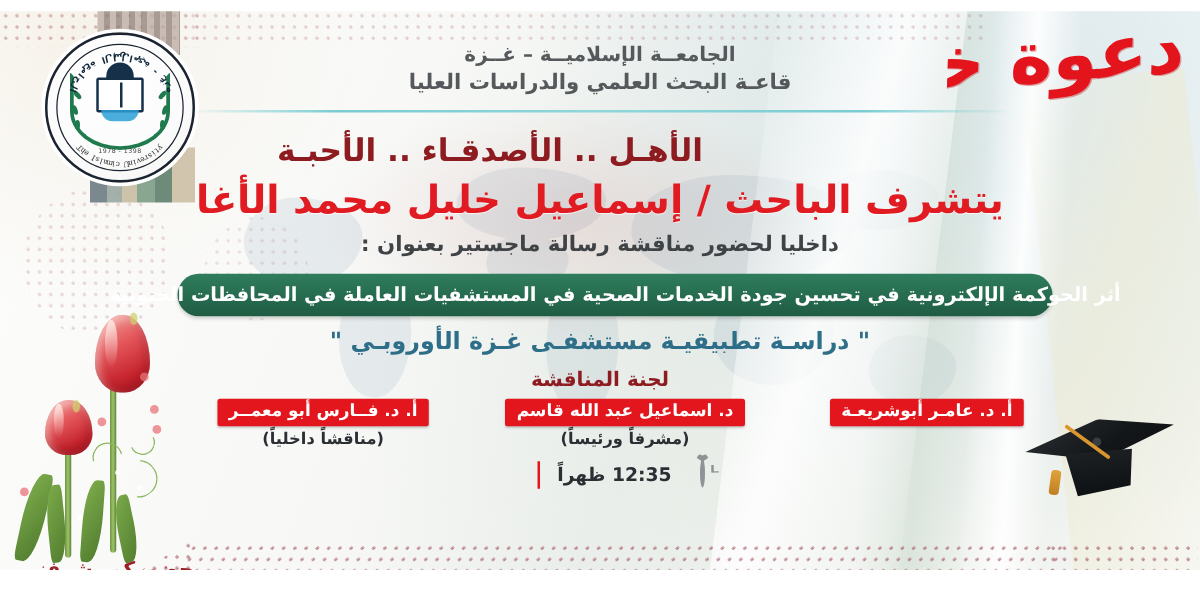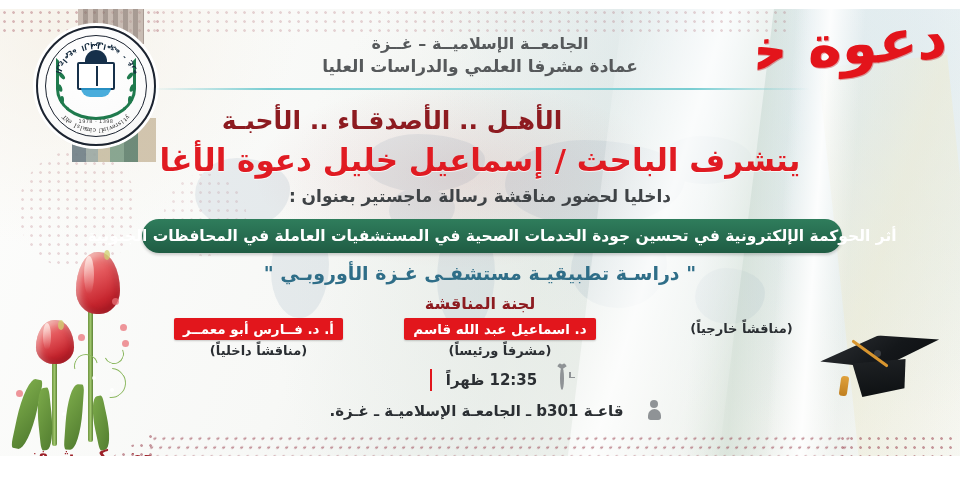--- a/index.html
+++ b/index.html
@@ -304,66 +304,58 @@
         <span style="transform: translate(29.35px, 34.11px) rotate(139.29deg) translate(-50%, -50%);">t</span>
         <span style="transform: translate(31.82px, 31.82px) rotate(135deg) translate(-50%, -50%);">y</span>
       </div>
     <div class="yr">1398 - 1978</div>
   </div>
 
   <div class="calligraphy">دعوة خاصة</div>
 
   <div class="hdr">
     <div class="l1">الجامعــة الإسلاميــة – غــزة</div>
-    <div class="l2">عمادة مشرفا العلمي والدراسات العليا</div>
+    <div class="l2">قاعـة البحث العلمي والدراسات العليا</div>
   </div>
   <div class="hdr-rule"></div>
 
   <div class="greet">الأهـل .. الأصدقـاء .. الأحبـة</div>
-  <div class="researcher">يتشرف الباحث / إسماعيل خليل دعوة الأغا</div>
+  <div class="researcher">يتشرف الباحث / إسماعيل خليل محمد الأغا</div>
   <div class="invite-line">داخليا لحضور مناقشة رسالة ماجستير بعنوان :</div>
 
   <div class="banner">
     <span>أثر الحوكمة الإلكترونية في تحسين جودة الخدمات الصحية في المستشفيات العاملة في المحافظات الجنوبية</span>
   </div>
   <div class="subtitle">" دراسـة تطبيقيـة مستشفـى غـزة الأوروبـي "</div>
 
   <div class="committee-hdr">لجنة المناقشة</div>
 
   <div class="committee">
     <div class="member">
-      <div class="role">(مناقشاً خارجياً)</div>
+      <div class="nm">أ. د. عامـر أبوشريعـة</div>
     </div>
     <div class="member">
       <div class="nm">د. اسماعيل عبد الله قاسم</div>
       <div class="role">(مشرفاً ورئيساً)</div>
     </div>
     <div class="member">
       <div class="nm">أ. د. فــارس أبو معمــر</div>
       <div class="role">(مناقشاً داخلياً)</div>
     </div>
   </div>
 
   <div class="details">
     <div class="drow">
       <div class="dcell">
         <span class="ico">
           <span class="clk"><span class="clk-ear-l"></span><span class="clk-ear-r"></span></span>
         </span>
         <span class="dtext">12:35 ظهراً</span>
       </div>
       <div class="vsep"></div>
-    </div>
-    <div class="drow">
-      <div class="dcell">
-        <span class="ico">
-          <span class="pin"></span>
-        </span>
-        <span class="dtext">قاعـة b301 ـ الجامعـة الإسلاميـة ـ غـزة.</span>
-      </div>
     </div>
   </div>
 
   <div class="cap">
     <div class="board"></div>
     <div class="body"></div>
     <div class="btn"></div>
     <div class="tass"></div>
     <div class="knob"></div>
   </div>

